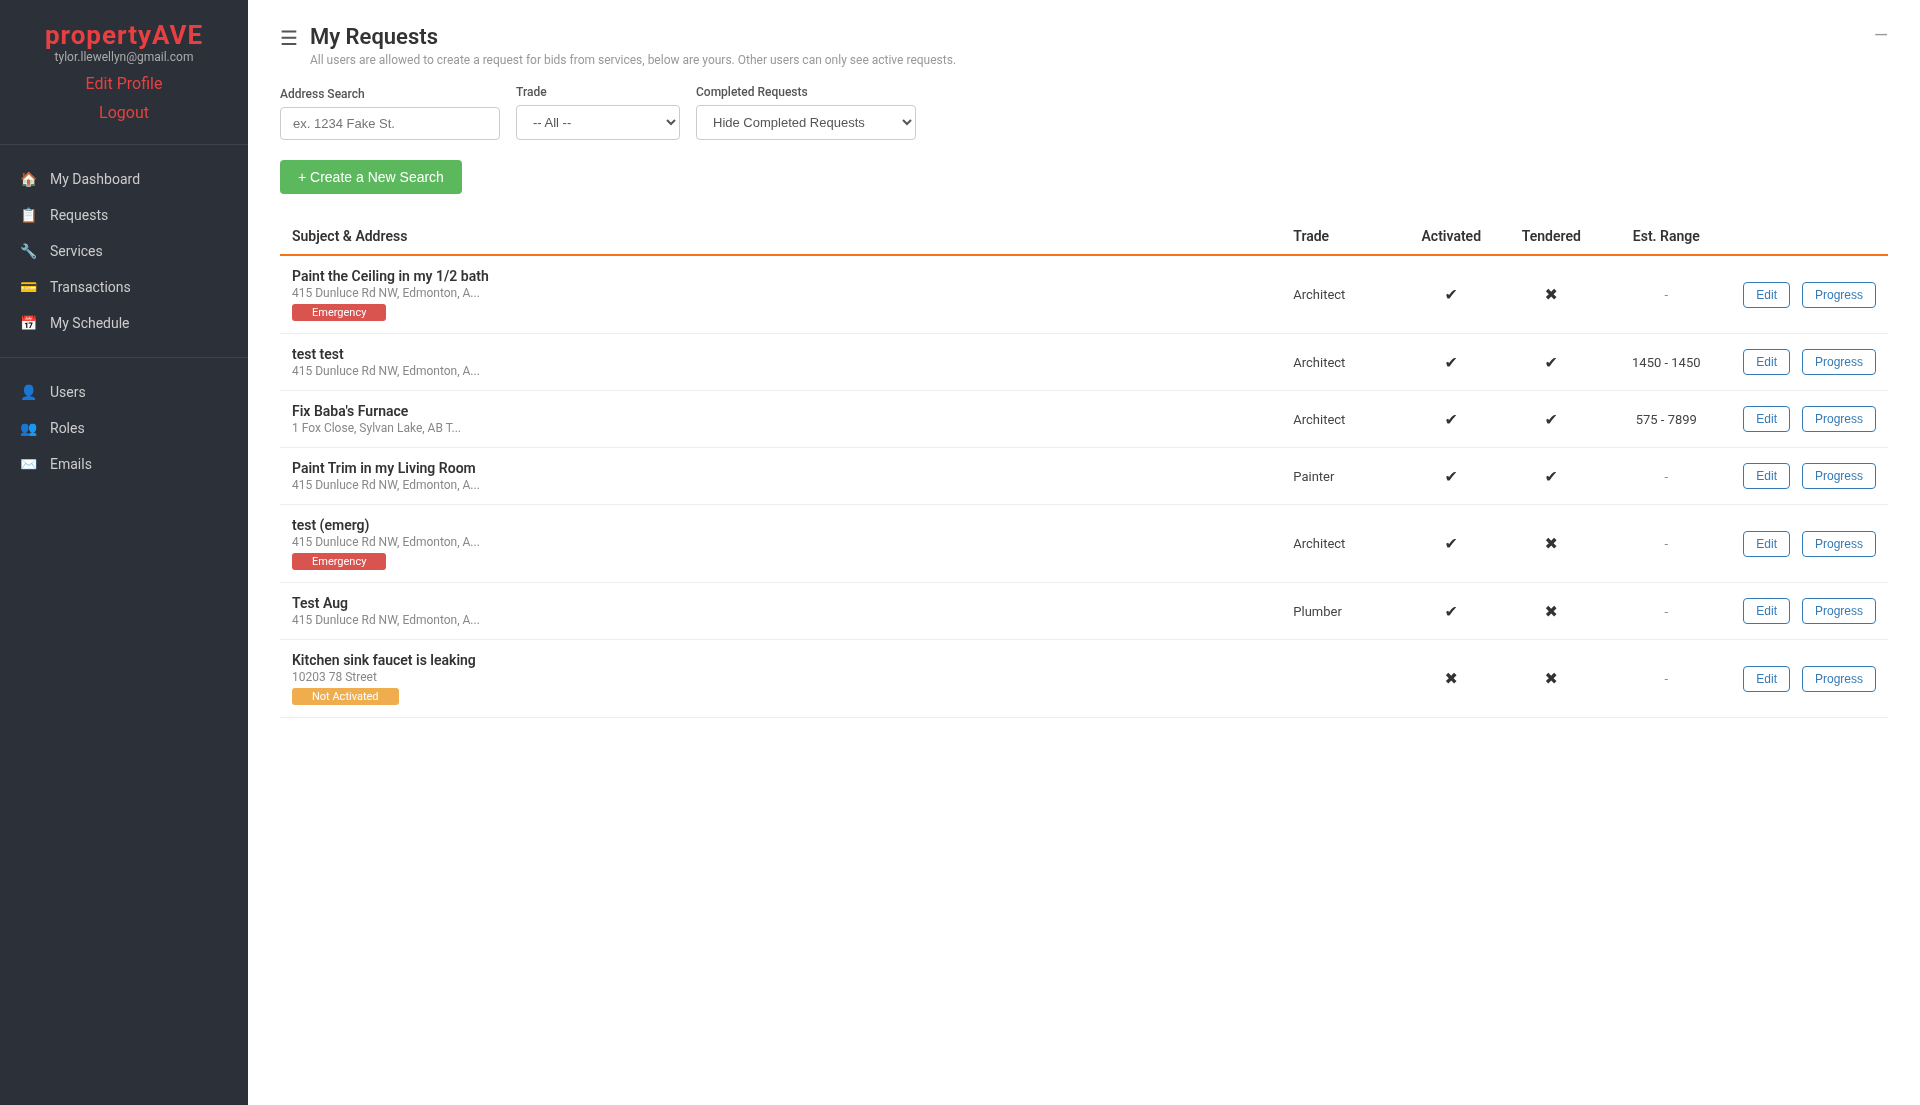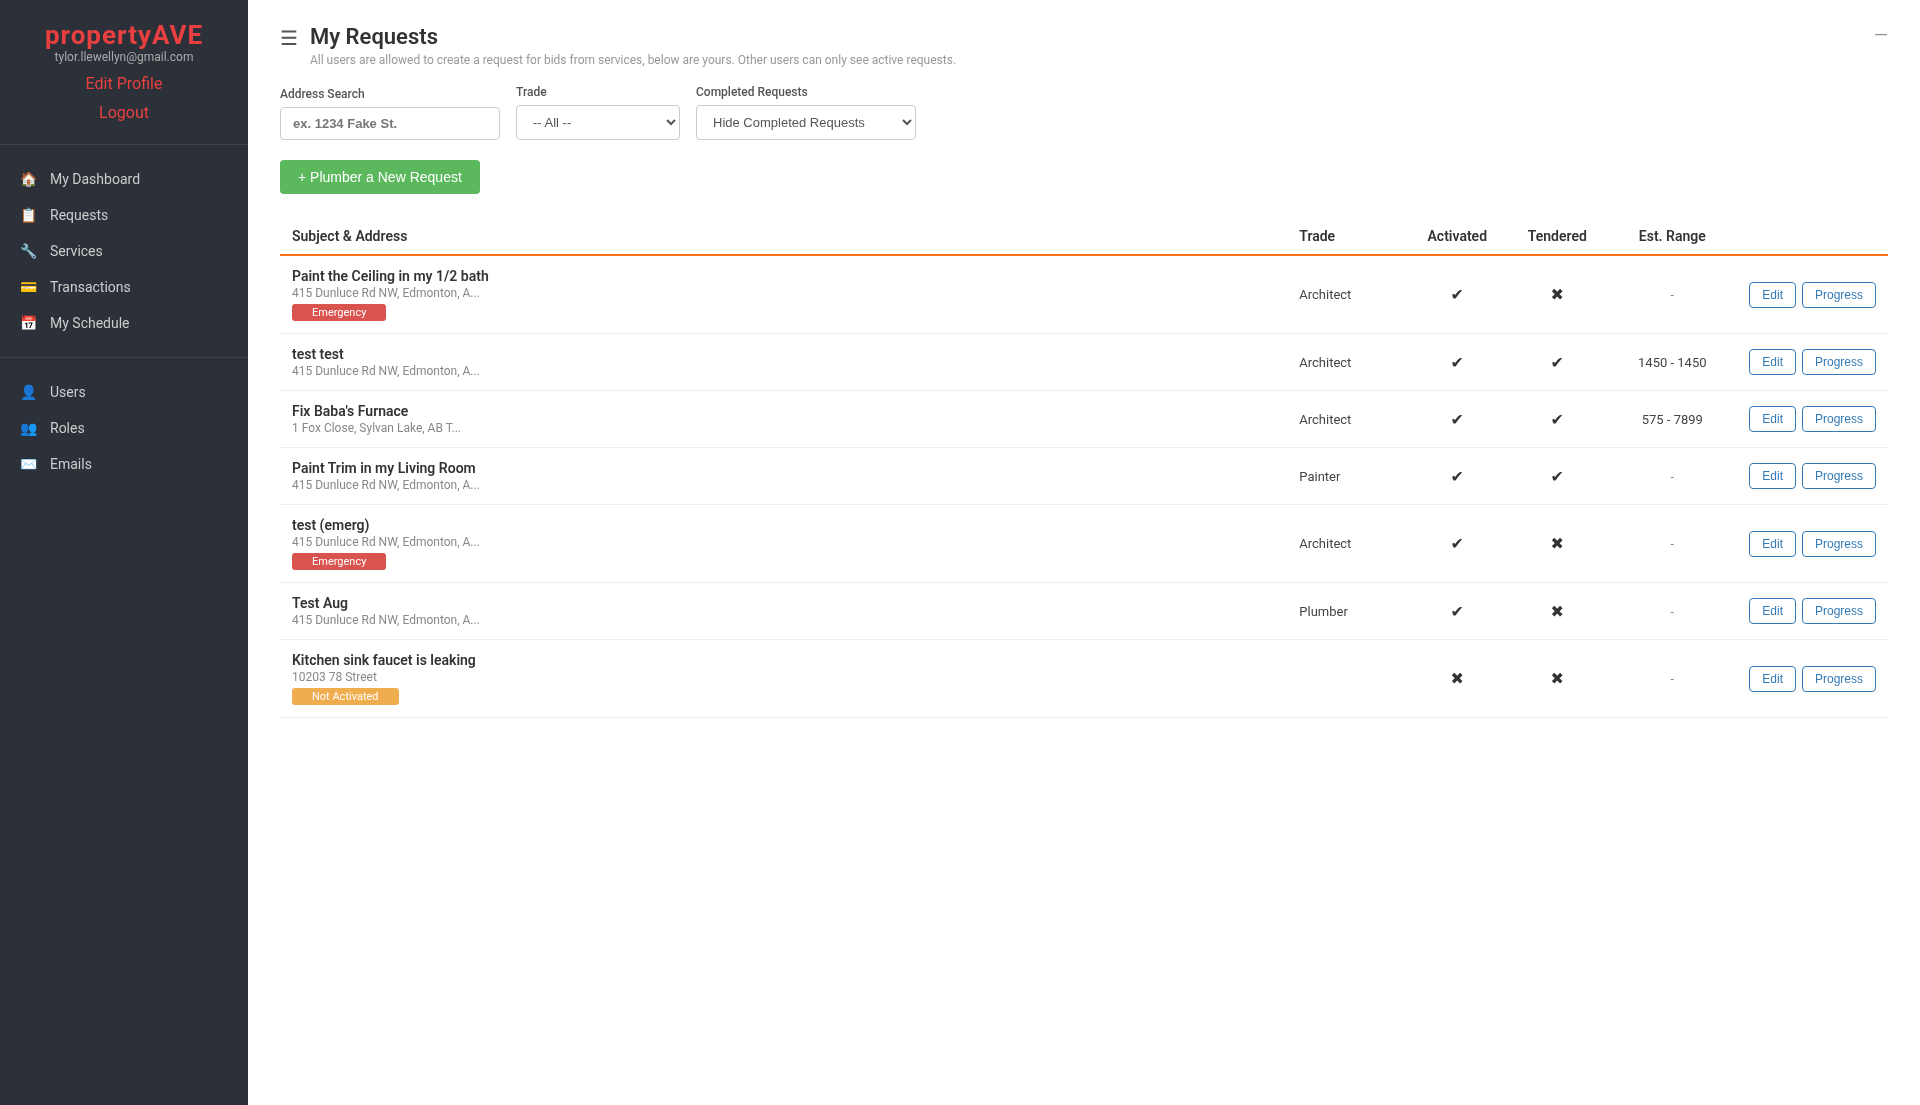--- a/index.html
+++ b/index.html
@@ -80,21 +80,20 @@
     .filter-group { display: flex; flex-direction: column; gap: 6px; }
     .filter-label { font-size: 12px; color: #555; font-weight: 500; }
     .filter-input {
       border: 1px solid #ccc;
       border-radius: 4px;
       padding: 8px 12px;
       font-size: 13px;
       color: #555;
       width: 220px;
       outline: none;
-      font-weight: bold;
     }
     .filter-select {
       border: 1px solid #ccc;
       border-radius: 4px;
       padding: 8px 12px;
       font-size: 13px;
       color: #555;
       width: 164px;
       outline: none;
       background: #fff;
@@ -141,21 +140,21 @@
       font-size: 11px;
       font-weight: 400;
       margin-top: 4px;
       color: #fff;
     }
     .badge-emergency { background: #d9534f; }
     .badge-not-activated { background: #f0ad4e; color: #fff; }
     .check-mark { color: #333; font-size: 16px; }
     .cross-mark { color: #333; font-size: 16px; }
     .dash-mark { color: #888; }
-    .action-btns { display: flex; gap: 6px; justify-content: space-between; }
+    .action-btns { display: flex; gap: 12px; justify-content: space-between; }
     .btn-edit, .btn-progress {
       border: 1px solid #337ab7;
       border-radius: 4px;
       padding: 5px 12px;
       font-size: 12px;
       cursor: pointer;
       background: #fff;
       color: #337ab7;
       transition: background 0.15s, color 0.15s;
     }
@@ -241,21 +240,21 @@
     </div>
     <div class="filter-group">
       <label class="filter-label">Completed Requests</label>
       <select class="filter-select filter-select-wide">
         <option>Hide Completed Requests</option>
       </select>
     </div>
   </div>
 
   
-  <button class="create-btn">+ Plumber a New Request</button>
+  <button class="create-btn">+ Create a New Search</button>
 
   
   <table>
     <thead>
       <tr>
         <th>Subject &amp; Address</th>
         <th class="col-trade">Trade</th>
         <th class="col-activated">Activated</th>
         <th class="col-tendered">Tendered</th>
         <th class="col-est">Est. Range</th>

